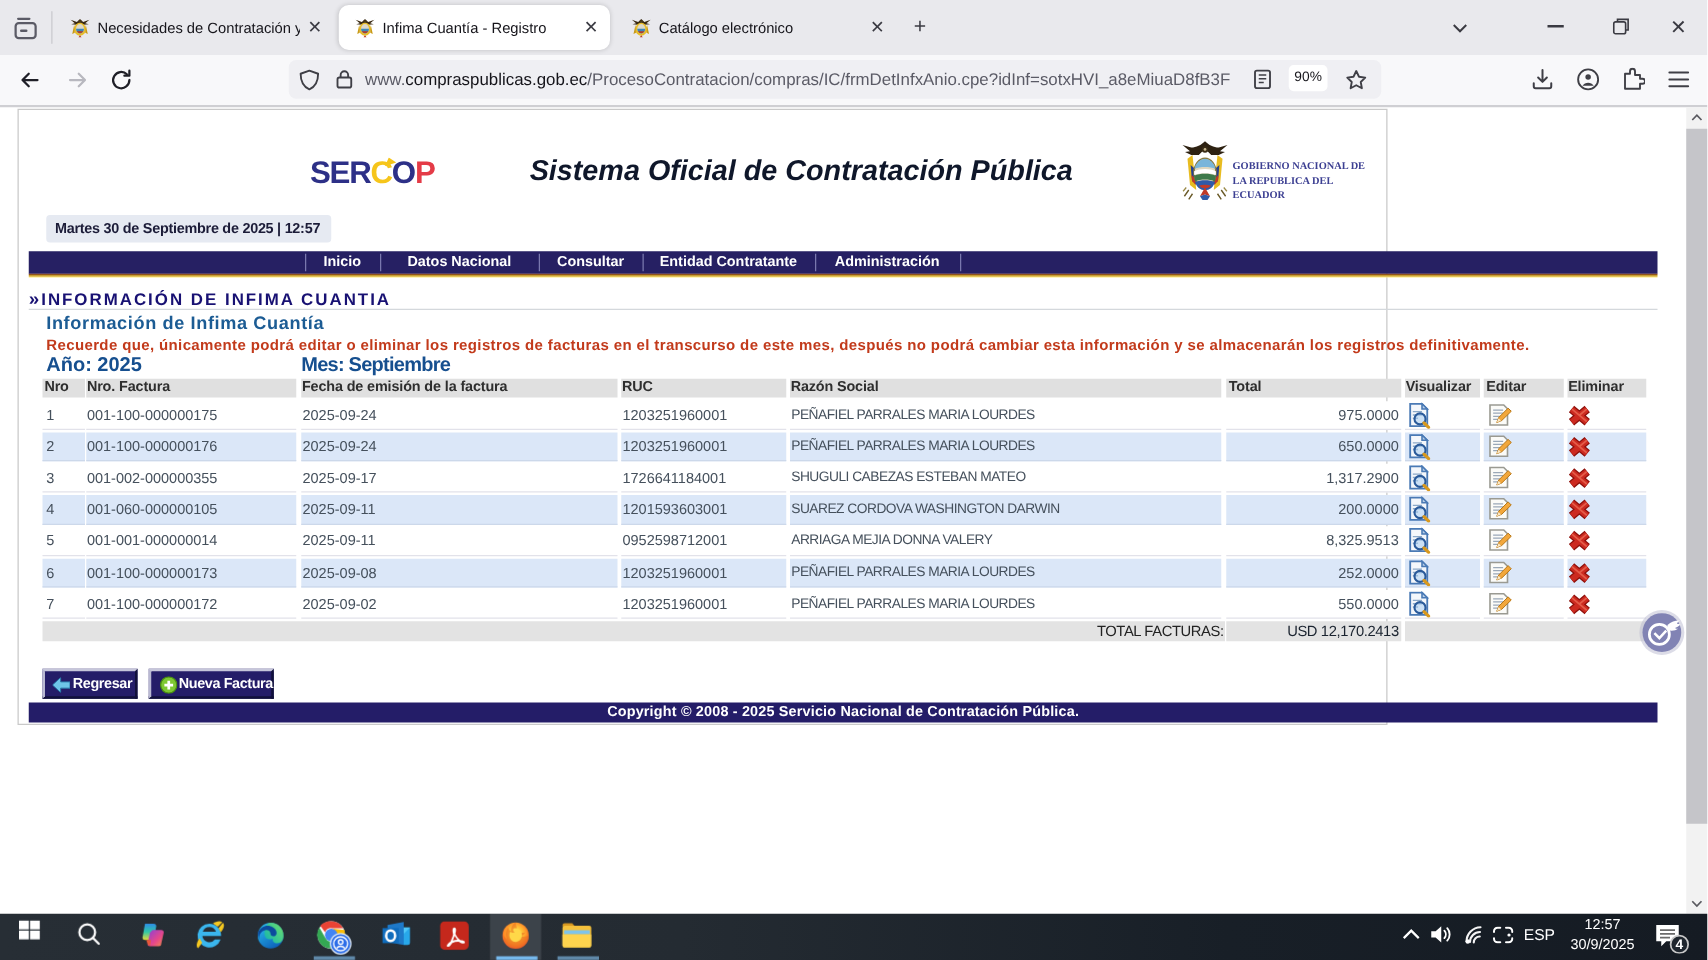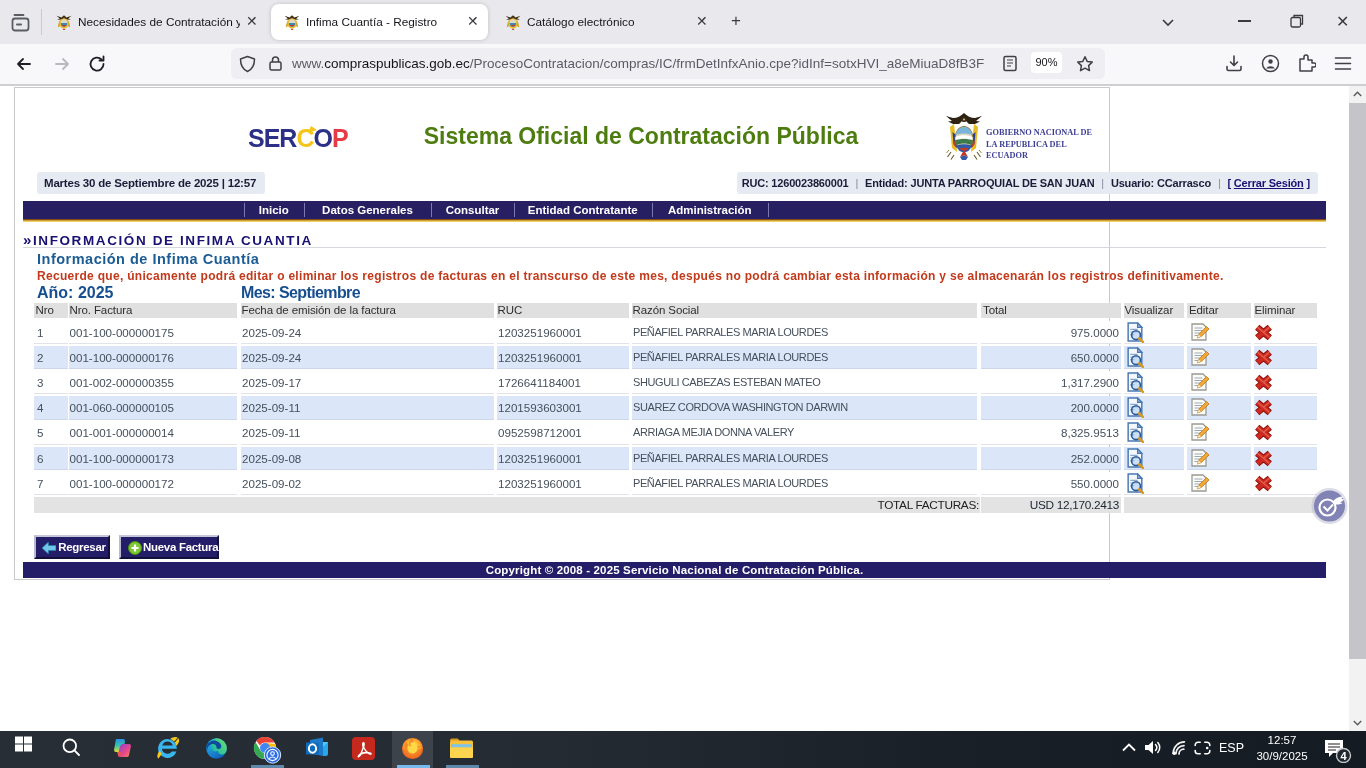--- a/index.html
+++ b/index.html
@@ -13,21 +13,21 @@
   #tab-active { left:271px; top:4px; width:217px; height:36px; background:#fff; border-radius:8px; box-shadow:0 0 4px rgba(0,0,0,.18); }
   .tabx { color:#3a3a42; font-size:14px; }
   #toolbar { left:0; top:44px; width:1366px; height:40px; background:#f8f8fa; }
   #chromeline { left:0; top:84px; width:1366px; height:2px; background:#cfcfd3; }
   #urlfield { left:231px; top:48px; width:874px; height:31px; background:#efeff3; border-radius:6px; }
   .zoompill { left:1031px; top:52px; width:31px; height:21px; background:#fff; border-radius:4px; font-size:11px; color:#15141a; text-align:center; line-height:21px; }
 
   
   #page { left:0; top:86px; width:1366px; height:645px; background:#fff; }
   #container { left:14px; top:1px; width:1096px; height:493px; border:1px solid #c9c9c9; background:#fff; }
-  #title { left:398px; top:35px; width:456px; text-align:center; font-size:23px; font-weight:bold; color:#4d7c0f; }
+  #title { left:398px; top:35px; width:456px; text-align:center; font-size:23px; font-weight:bold; color:#0f172a;font-style:italic; }
   #sercop { left:233px; top:36px; font-size:25px; font-weight:bold; letter-spacing:-1px; }
   #govtxt { left:971px; top:39px; font-family:"Liberation Serif", serif; font-size:8.3px; font-weight:bold; color:#3c3f92; line-height:11.5px; letter-spacing:0; }
 
   .hbar { top:84px; height:22px; background:#e6eaf2; border-radius:3px; font-size:11.5px; font-weight:bold; color:#1c1c38; line-height:22px; white-space:nowrap; }
   #datebar { left:22px; width:228px; padding-left:7px; letter-spacing:-0.2px; }
   #rucbar { left:722px; width:581px; text-align:right; padding-right:8px; font-size:11px; letter-spacing:-0.18px; }
   .sep { color:#8a8aa0; font-weight:normal; padding:0 4px; }
 
   #menubar { left:8px; top:113px; width:1303px; height:18px; background:#262063; }
   #goldline { left:8px; top:131px; width:1303px; height:3px; background:linear-gradient(#5a0d10 0%, #b98b23 35%, #ffe97a 100%); }
@@ -36,21 +36,21 @@
 
   #bighead { left:8px; top:143px; width:1303px; letter-spacing:1.6px; height:17px; border-bottom:1px solid #d4d8dc; font-size:13.5px; font-weight:bold; color:#181173; }
   #subhead { left:22px; top:163px; letter-spacing:.5px; font-size:14.5px; font-weight:bold; color:#1c5c94; }
   #warn { left:22px; top:181px; white-space:nowrap; letter-spacing:.3px; font-size:12px; font-weight:bold; color:#c23a1b; }
   #anio { left:22px; top:196px; font-size:16px; font-weight:bold; color:#164f8f; }
   #mes { left:226px; top:196px; letter-spacing:-0.6px; font-size:16px; font-weight:bold; color:#164f8f; }
 
   
   .trow { position:absolute; left:0; width:1303px; }
   .cell { position:absolute; top:0; height:100%; }
-  .hcell { background:#e0e0e0; font-weight:normal; color:#2e2e2e; font-size:11.5px; line-height:15px; letter-spacing:-0.1px; }
+  .hcell { background:#e0e0e0; font-weight:bold; color:#2e2e2e; font-size:11.5px; line-height:15px; letter-spacing:-0.1px; }
   .dcell { font-size:11.6px; color:#45505c; line-height:23px; }
   .w .dcell { background:#fff; border-bottom:1px solid #e2e2ea; }
   .b .dcell { background:#dbe7f8; border-bottom:1px solid #ccd8ea; }
   .tcell { background:#e3e3e3; font-size:11.8px; font-weight:normal; color:#222; line-height:16px; letter-spacing:-0.3px; }
   .num { text-align:right; padding-right:2px; }
 
   
   .btn { position:absolute; background:#241d68; border-top:2px solid #c6c6da; border-left:2px solid #b9b9d2; border-right:2px solid #11103a; border-bottom:2px solid #11103a; color:#fff; font-weight:bold; font-size:11.5px; letter-spacing:-0.3px; text-align:center; white-space:nowrap; }
   #footer { left:8px; top:474px; width:1303px; height:16px; background:#241d68; color:#fff; font-weight:bold; font-size:11.5px; letter-spacing:0.15px; text-align:center; line-height:16px; }
 
@@ -209,25 +209,24 @@
       <path d="M11 33.5 a8.8 11.5 0 0 0 16 0 C22 31.8 16 31.8 11 33.5 Z" fill="#2f5aa8"></path>
       <path d="M14 36.5 a8.8 11.5 0 0 0 10 0 C21 35.5 17 35.5 14 36.5 Z" fill="#c03a28"></path>
       <path d="M19 38 L15 45 L19 43.5 L23 45 Z" fill="#c03a28"></path>
       <path d="M15 45 L19 43.5 L23 45 L21 48 L17 48 Z" fill="#2f5aa8"></path>
       <path d="M6 40 l-3.5 5 M32 40 l3.5 5 M9 43 l-3 4.5 M29 43 l3 4.5" stroke="#6a5a28" stroke-width="1.1"></path>
       <path d="M4 38 l-2.5 3 M34 38 l2.5 3" stroke="#9a8a48" stroke-width="1"></path>
     </svg>
     <div class="abs" id="govtxt">GOBIERNO NACIONAL DE<br>LA REPUBLICA DEL ECUADOR</div>
 
     <div class="abs hbar" id="datebar">Martes 30 de Septiembre de 2025 | 12:57</div>
-    <div class="abs hbar" id="rucbar"><b>RUC:</b> 1260023860001 <span class="sep">|</span> <b>Entidad:</b> JUNTA PARROQUIAL DE SAN JUAN <span class="sep">|</span> <b>Usuario:</b> CCarrasco <span class="sep">|</span> <span style="color:#181173">[ <u>Cerrar Sesión</u> ]</span></div>
 
     <div class="abs" id="menubar">
       <div class="mi" style="left:220.5px;width:60.5px">Inicio</div>
-      <div class="mi" style="left:281px;width:127px">Datos Generales</div>
+      <div class="mi" style="left:281px;width:127px">Datos Nacional</div>
       <div class="mi" style="left:408px;width:83px">Consultar</div>
       <div class="mi" style="left:491px;width:137.5px">Entidad Contratante</div>
       <div class="mi" style="left:628.5px;width:116.5px">Administración</div>
       <div class="msep" style="left:220.5px"></div>
       <div class="msep" style="left:281px"></div>
       <div class="msep" style="left:408px"></div>
       <div class="msep" style="left:491px"></div>
       <div class="msep" style="left:628.5px"></div>
       <div class="msep" style="left:745px"></div>
     </div>

